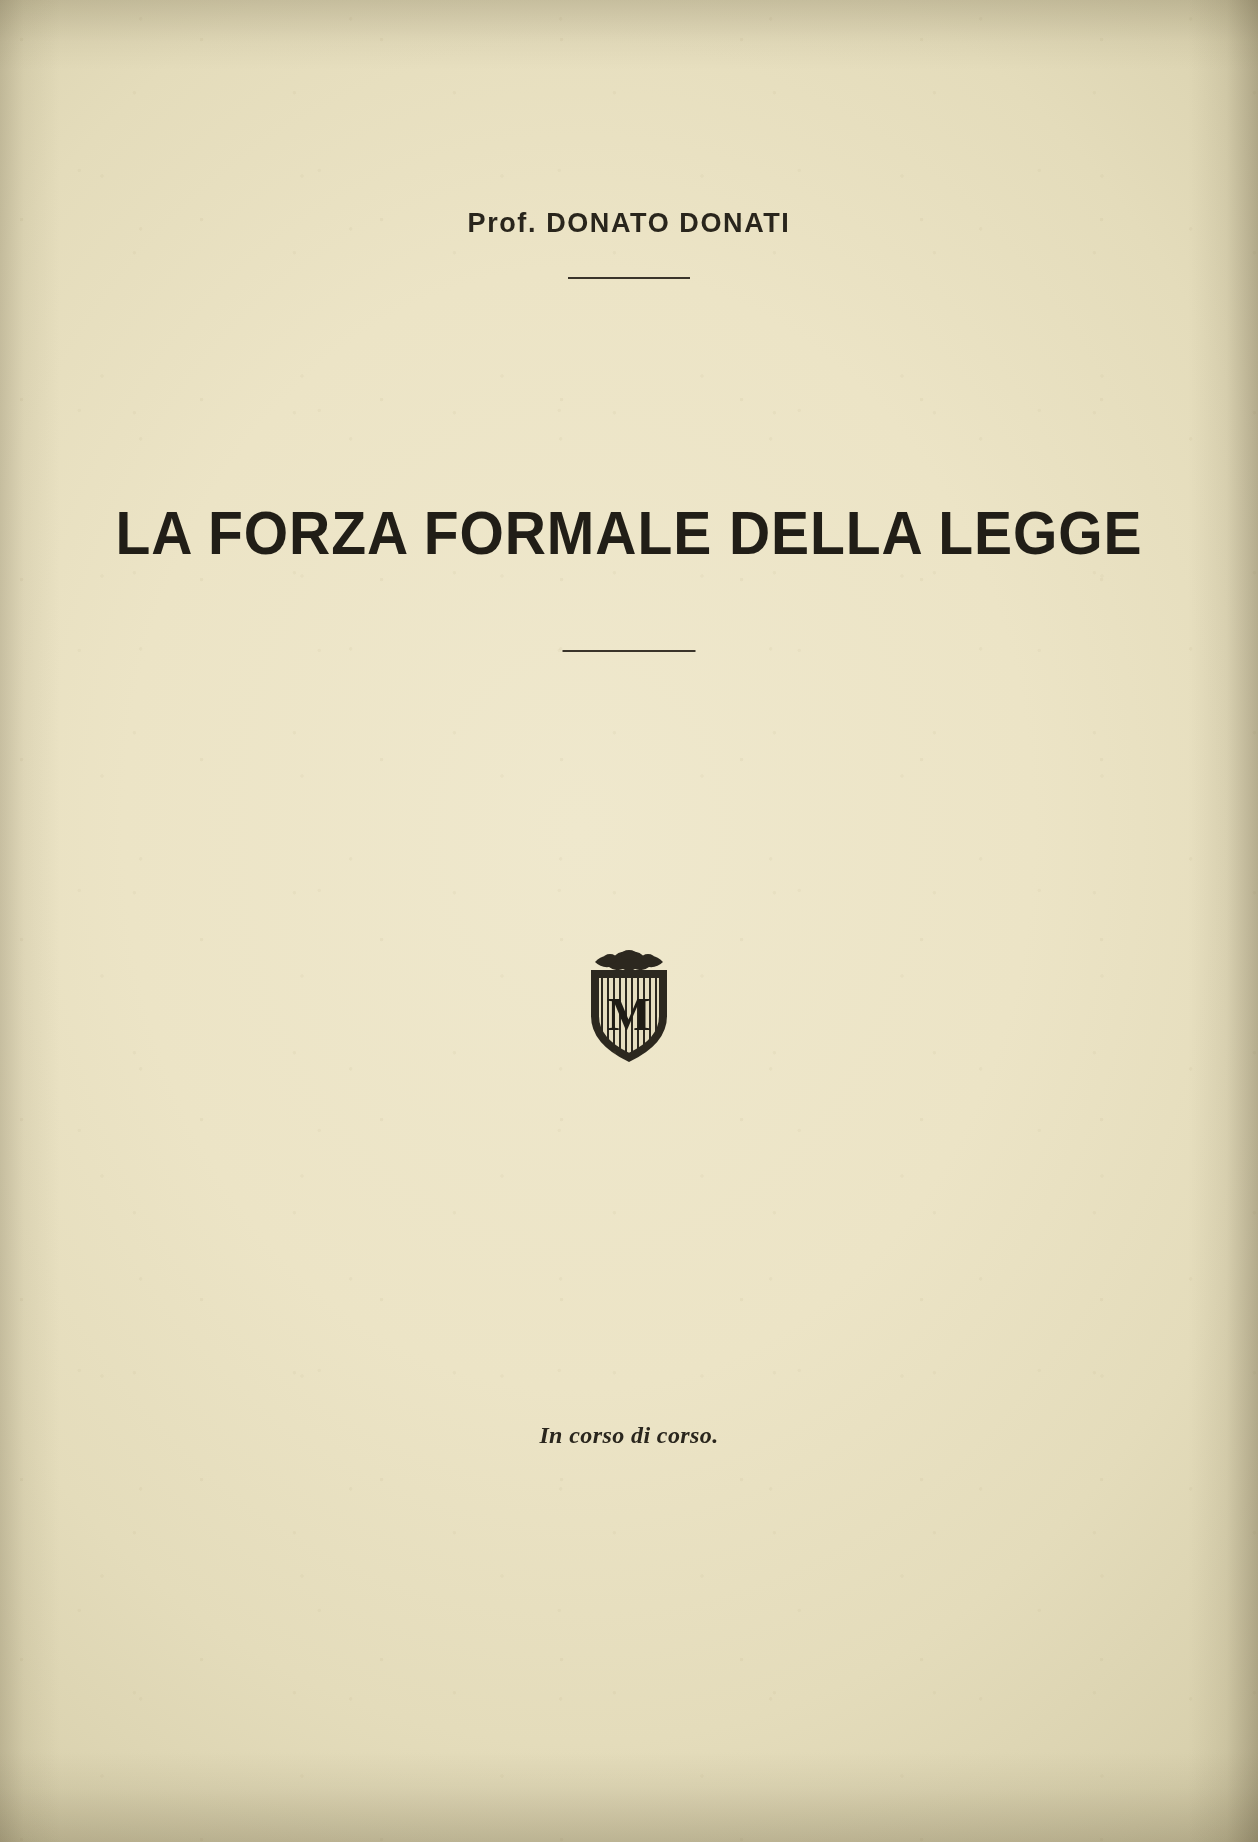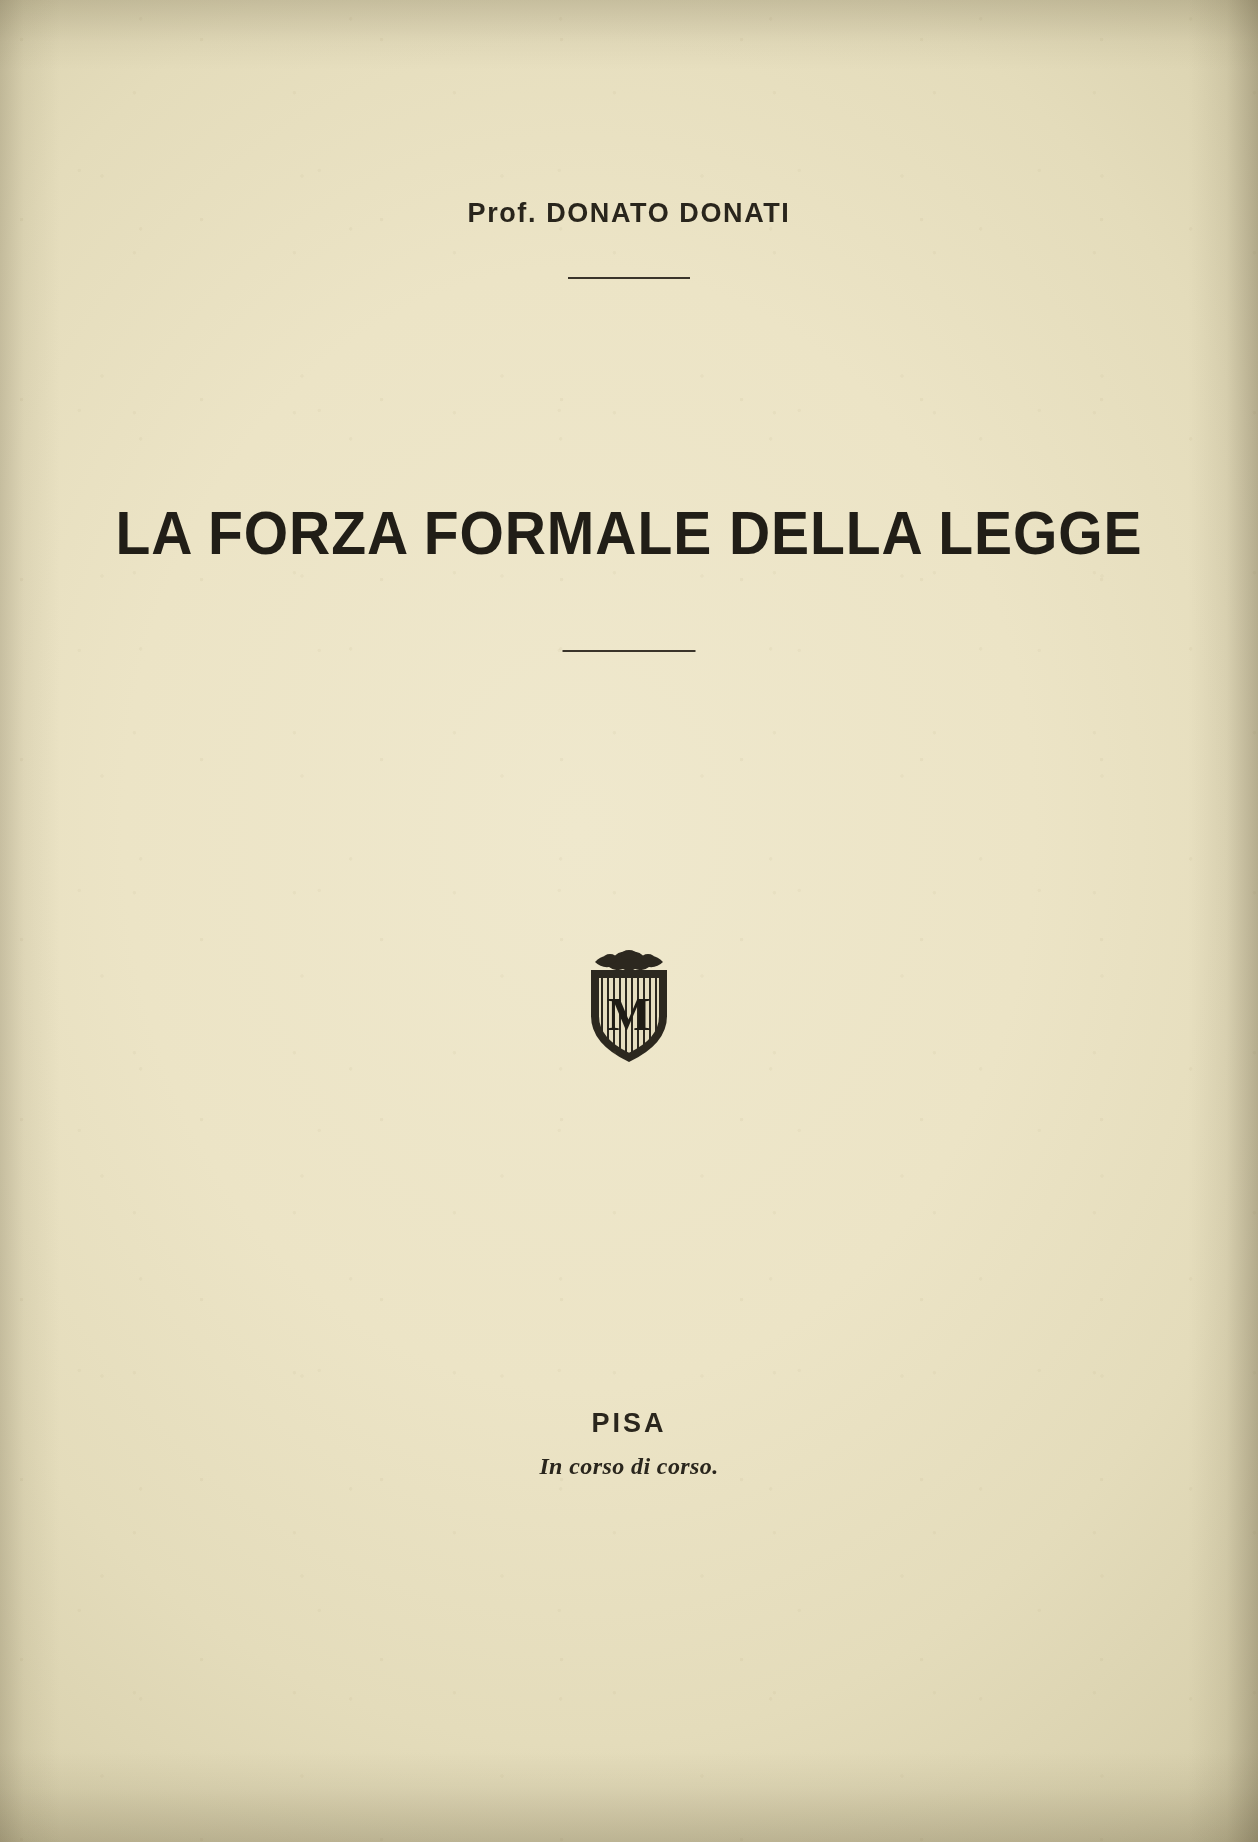--- a/index.html
+++ b/index.html
@@ -65,21 +65,21 @@
   .content {
     position: absolute;
     inset: 0;
     text-align: center;
     color: #2a261d;
   }
 
   
   .author {
     position: absolute;
-    top: 198px;
+    top: 208px;
     left: 0;
     width: 100%;
     font-family: "Liberation Sans", sans-serif;
     font-weight: bold;
     font-size: 27px;
     letter-spacing: 1.6px;
     color: #29251c;
     text-align: center;
   }
 
@@ -215,21 +215,20 @@
           <line x1="79" y1="30" x2="79" y2="86"></line>
         </g>
 
         <text x="52" y="82" text-anchor="middle" font-family="Liberation Serif, serif" font-size="46" font-weight="bold" fill="#1f1c15">M</text>
 
         <path d="M20 28 h64 v40 q0 24 -32 39 q-32 -15 -32 -39 z" fill="none" stroke="#2c281f" stroke-width="4"></path>
       </svg>
     </div>
 
     <div class="imprint">
-      <div class="imprint-city">PISA</div>
       <div class="imprint-note">In corso di corso.</div>
     </div>
 
   </div>
 
   <div class="grain"></div>
   <div class="edge-shadow-top"></div>
   <div class="edge-shadow-bottom"></div>
   <div class="edge-shadow-left"></div>
   <div class="edge-shadow-right"></div>

